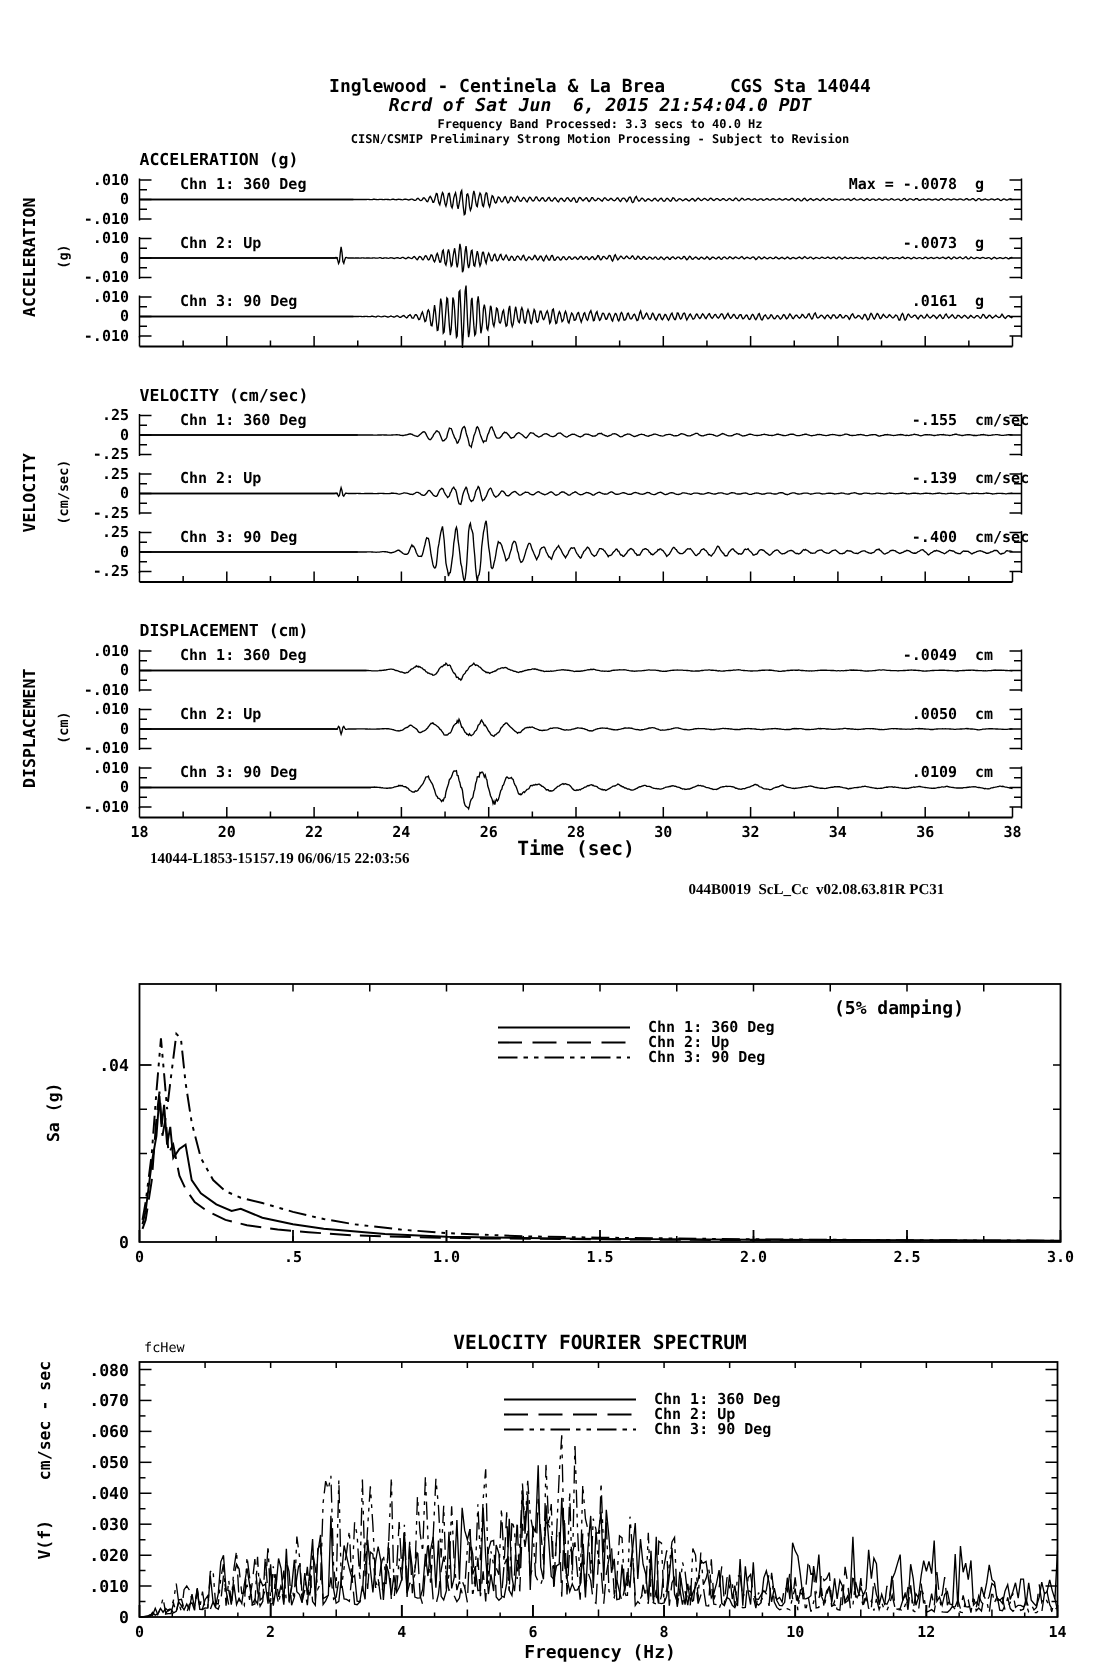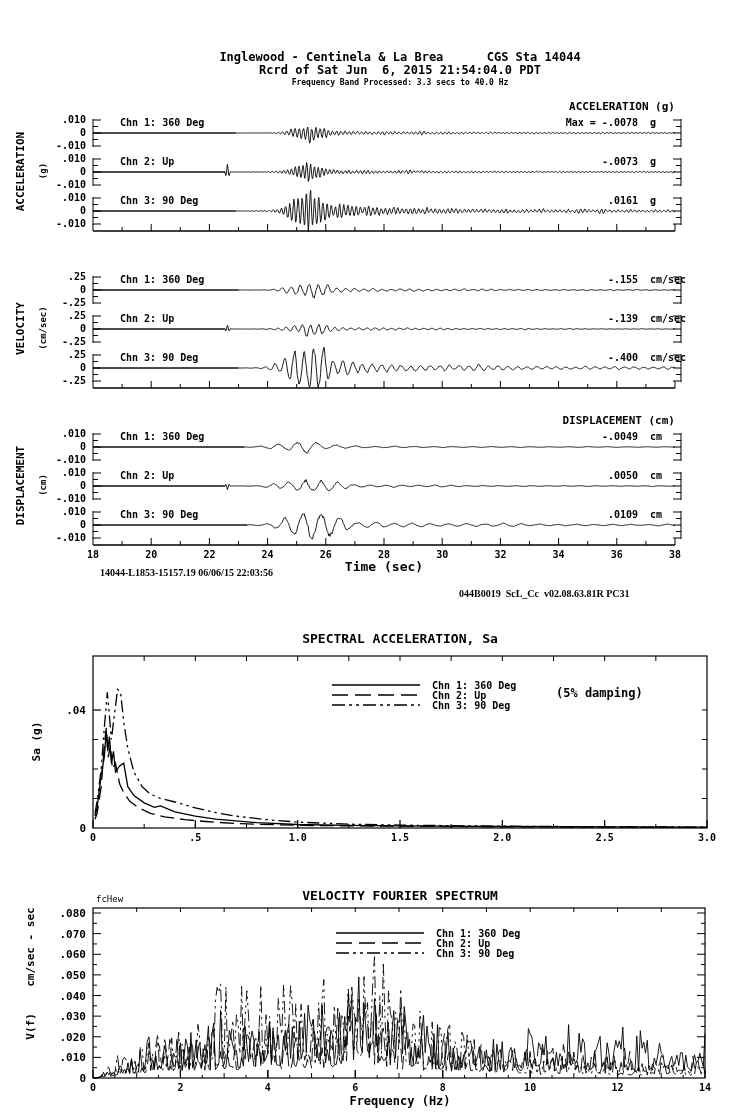--- a/index.html
+++ b/index.html
@@ -3,47 +3,49 @@
 <meta charset="utf-8">
 <style>
   html,body{margin:0;padding:0;background:#fff;}
   .page{position:relative;width:739px;height:1115px;background:#fff;color:#000;
         font-family:"DejaVu Sans Mono",monospace;overflow:hidden;}
   .abs{position:absolute;}
   .pre{white-space:pre;}
   .ctr{left:60px;width:680px;text-align:center;}
   .b{font-weight:bold;}
   .hdr1{font-size:12px;}
-  .hdr2{font-size:12px;}
+  .hdr2{font-size:12px;font-style:italic;}
   .hdrs{font-size:8px;}
-  .gtitle{left:93px;width:582px;text-align:right;font-size:11px;font-weight:bold;}
+  .gtitle{left:93px;width:582px;text-align:left;font-size:11px;font-weight:bold;}
   .ptitle{left:93px;width:614px;text-align:center;font-size:13px;font-weight:bold;}
   .axlab{left:93px;width:614px;text-align:center;font-size:12px;font-weight:bold;}
   .rot{width:200px;text-align:center;transform:rotate(-90deg);font-weight:bold;}
   .side1{font-size:11px;}
   .side2{font-size:9px;}
   .foot{font-size:10px;font-weight:bold;font-family:Liberation Serif, serif;}
   svg{position:absolute;left:0;overflow:visible;}
   .svgtxt{font-family:"DejaVu Sans Mono",monospace;font-weight:bold;fill:#000;}
   .legend{display:flex;flex-direction:column;gap:0px;}
   .lrow{display:flex;align-items:center;height:10px;}
   .lrow span{font-size:10px;font-weight:bold;white-space:pre;margin-left:10px;}
-  .damping{font-size:12px;font-weight:bold;margin-top:21px;}
+  .damping{font-size:12px;font-weight:bold;}
   .corner{font-size:9px;font-weight:normal;text-align:center;}
 </style>
 </head>
 <body>
 
 <div class="page">
 
   <div class="abs ctr hdr1 b pre" style="top:50px">Inglewood - Centinela &amp; La Brea      CGS Sta 14044</div>
   <div class="abs ctr hdr2 b pre" style="top:63px">Rcrd of Sat Jun  6, 2015 21:54:04.0 PDT</div>
   <div class="abs ctr hdrs b pre" style="top:78px">Frequency Band Processed: 3.3 secs to 40.0 Hz</div>
+  <div class="abs ctr hdrs b pre" style="top:88px">CISN/CSMIP Preliminary Strong Motion Processing - Subject to Revision</div>
 
   <div class="abs gtitle" style="top:100px">ACCELERATION (g)</div>
+  <div class="abs gtitle" style="top:257px">VELOCITY (cm/sec)</div>
   <div class="abs gtitle" style="top:414px">DISPLACEMENT (cm)</div>
 
   <div class="abs rot side1" style="left:-80px;top:165px">ACCELERATION</div>
   <div class="abs rot side2" style="left:-57px;top:166px">(g)</div>
   <div class="abs rot side1" style="left:-80px;top:322px">VELOCITY</div>
   <div class="abs rot side2" style="left:-57px;top:323px">(cm/sec)</div>
   <div class="abs rot side1" style="left:-80px;top:479px">DISPLACEMENT</div>
   <div class="abs rot side2" style="left:-57px;top:480px">(cm)</div>
 
   <svg id="th-0" width="739" height="140" style="top:115px">
@@ -331,21 +333,20 @@
         <text x="558.6" y="129" text-anchor="middle" font-size="10" class="svgtxt">34</text>
         <text x="616.8000000000001" y="129" text-anchor="middle" font-size="10" class="svgtxt">36</text>
         <text x="675" y="129" text-anchor="middle" font-size="10" class="svgtxt">38</text>
       </g>
     </svg>
 
   <div class="abs axlab" style="left:93px;width:582px;top:559px;font-size:13px">Time (sec)</div>
   <div class="abs foot pre" style="left:100px;top:567px">14044-L1853-15157.19 06/06/15 22:03:56</div>
   <div class="abs foot pre" style="left:459px;top:588px">044B0019  ScL_Cc  v02.08.63.81R PC31</div>
 
-  <div class="abs ptitle" style="top:631px">SPECTRAL ACCELERATION, Sa</div>
   <div class="abs damping" style="left:556px;top:665px">(5% damping)</div>
   <svg id="sp-svg" width="739" height="205" style="top:648px">
       <g>
         <rect x="93" y="8" width="614" height="172" fill="none" stroke="#000" stroke-width="1.2"></rect>
         <line x1="144.16666666666666" y1="8" x2="144.16666666666666" y2="13" stroke="#000" stroke-width="1"></line>
         <line x1="144.16666666666666" y1="180" x2="144.16666666666666" y2="176" stroke="#000" stroke-width="1"></line>
         <line x1="195.33333333333331" y1="8" x2="195.33333333333331" y2="13" stroke="#000" stroke-width="1"></line>
         <line x1="195.33333333333331" y1="180" x2="195.33333333333331" y2="176" stroke="#000" stroke-width="1"></line>
         <line x1="246.5" y1="8" x2="246.5" y2="13" stroke="#000" stroke-width="1"></line>
         <line x1="246.5" y1="180" x2="246.5" y2="176" stroke="#000" stroke-width="1"></line>

